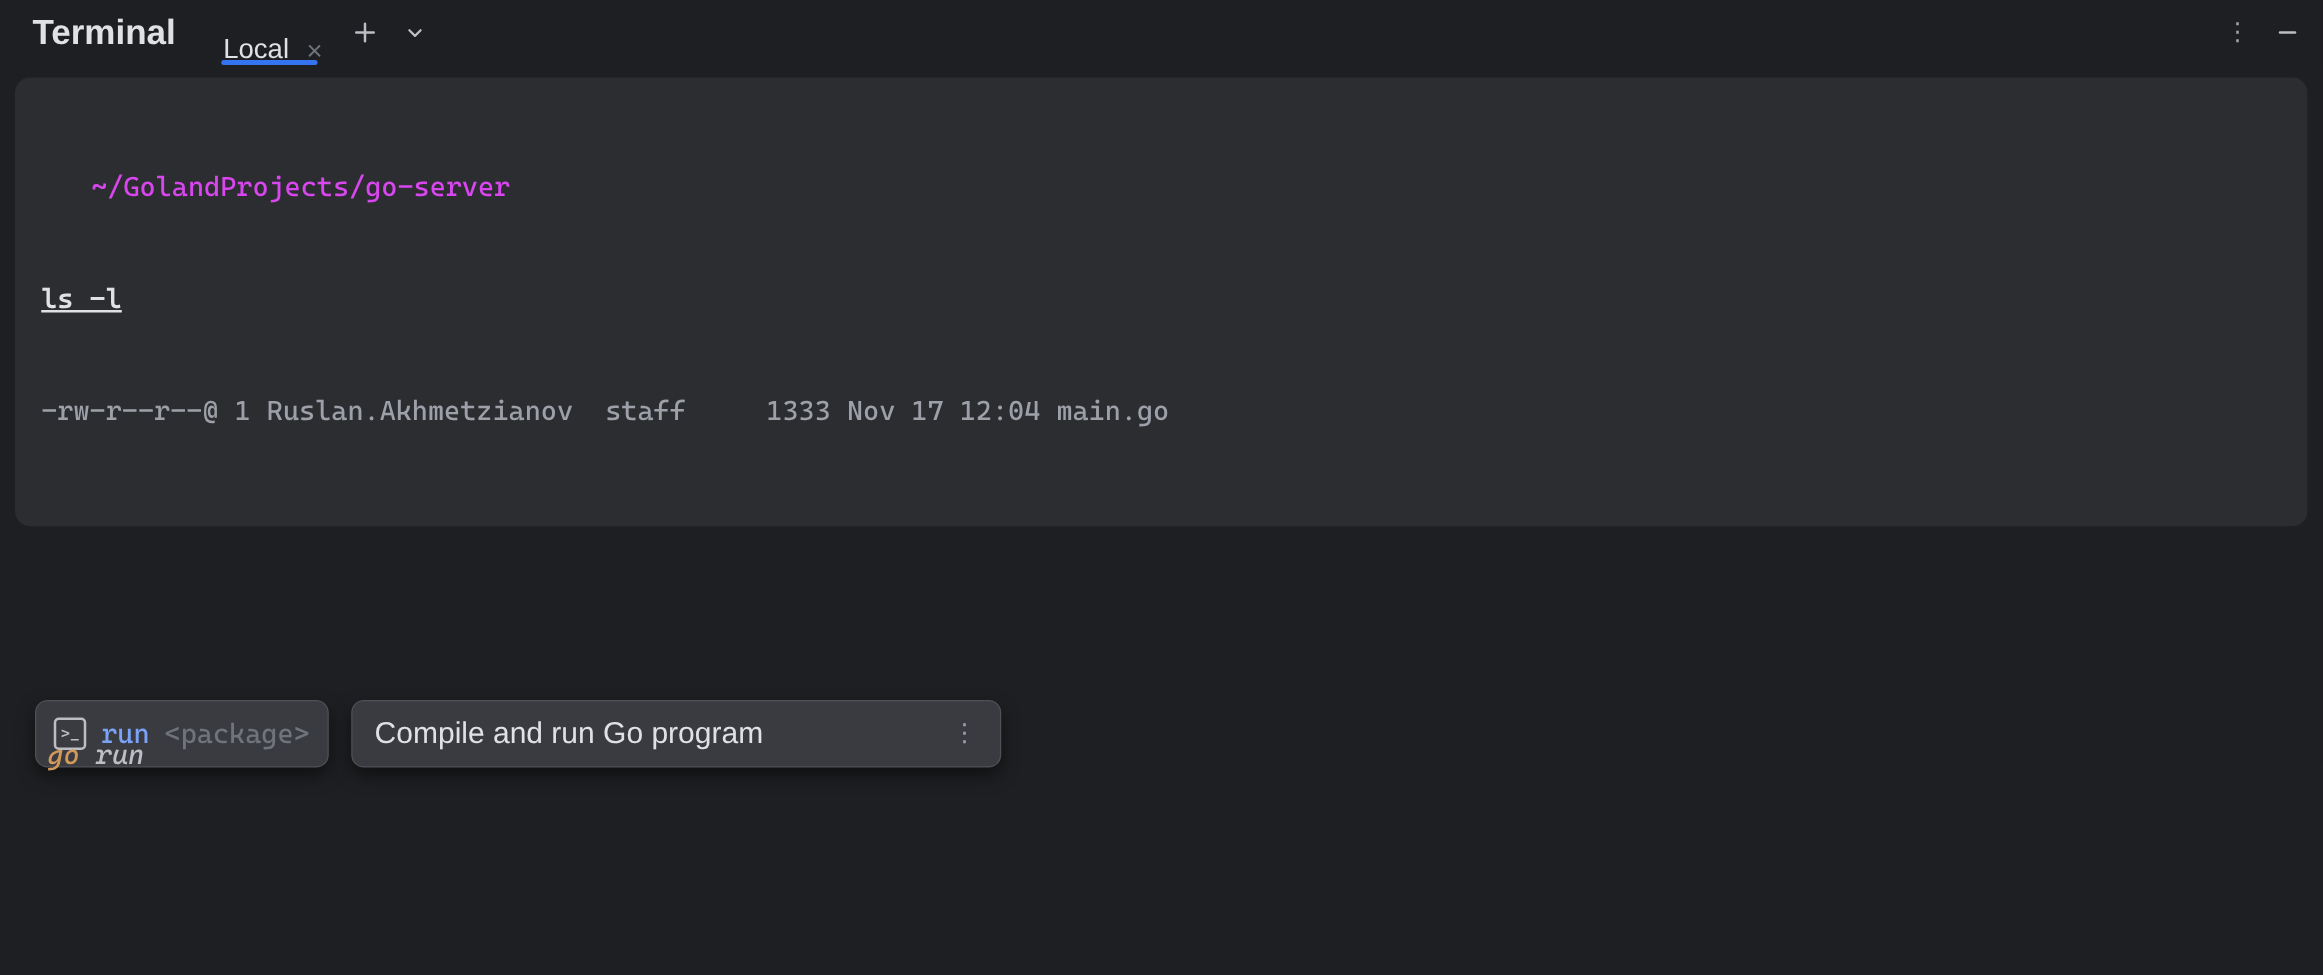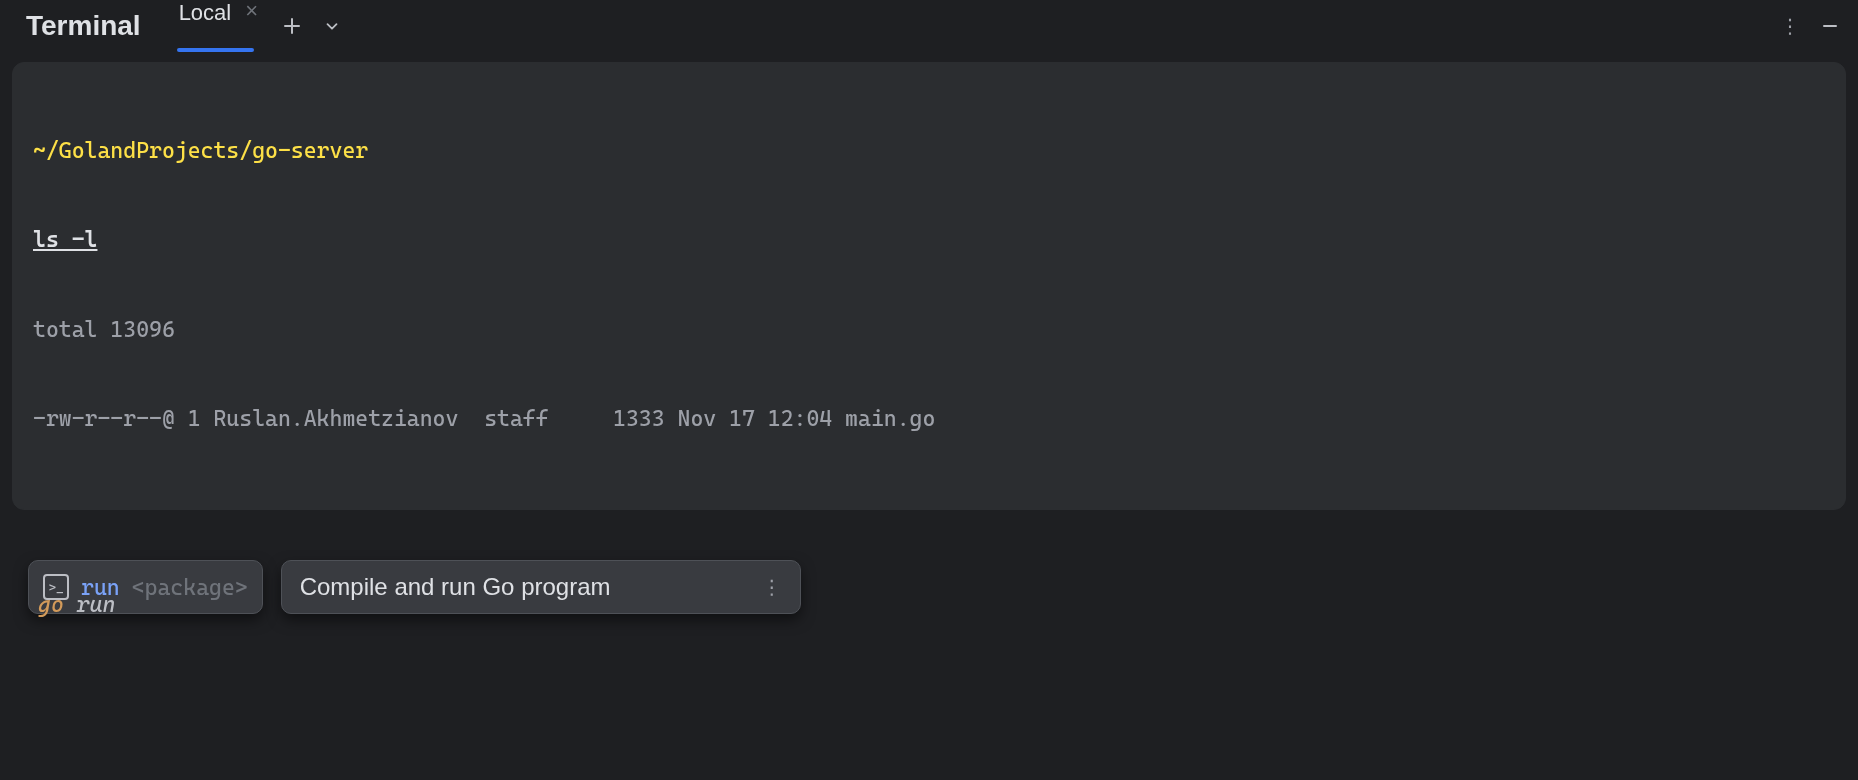--- a/index.html
+++ b/index.html
@@ -23,23 +23,23 @@
     font-family: -apple-system, BlinkMacSystemFont, "Segoe UI", sans-serif;
   }
   .header-title {
     font-size: 28px;
     font-weight: 600;
     color: #dfe1e5;
     padding: 0 18px;
   }
   .tab {
     display: flex;
-    align-items: flex-start;
+    align-items: flex-end;
     height: 100%;
-    padding: 0 14px 12px 20px;
+    padding: 0 14px 0 20px;
     color: #bcbec4;
     font-size: 22px;
     position: relative;
   }
   .tab.active {
     color: #dfe1e5;
   }
   .tab.active::after {
     content: "";
     position: absolute;
@@ -73,21 +73,21 @@
     gap: 12px;
   }
   .block {
     background: #2b2d30;
     border: 1px solid #2b2d30;
     border-radius: 12px;
     padding: 14px 20px 16px 20px;
     line-height: 1.35;
     white-space: pre;
   }
-  .cwd { color: #fde047; }
+  .cwd { color: #d946ef; margin-left: 40px; }
   .cmd { color: #dfe1e5; font-weight: 600; text-decoration: underline; }
   .out { color: #9da0a8; }
 
   
   .suggest-row {
     position: absolute;
     left: 28px;
     top: 560px;
     display: flex;
     align-items: stretch;
@@ -166,21 +166,20 @@
         <path d="M4 10h12" stroke="#bcbec4" stroke-width="2" stroke-linecap="round"></path>
       </svg>
   </div>
 </div>
 
 <div class="blocks">
 
   <div class="block">
     <div class="cwd">~/GolandProjects/go-server</div>
     <div class="cmd">ls -l</div>
-    <div class="out">total 13096</div>
     <div class="out">-rw-r--r--@ 1 Ruslan.Akhmetzianov  staff     1333 Nov 17 12:04 main.go</div>
   </div>
 
 </div>
 
 <div class="suggest-row">
   <div class="suggest-chip">
     <span class="chip-icon">&gt;_</span>
     <span class="chip-keyword">run</span>
     <span class="chip-arg">&lt;package&gt;</span>

